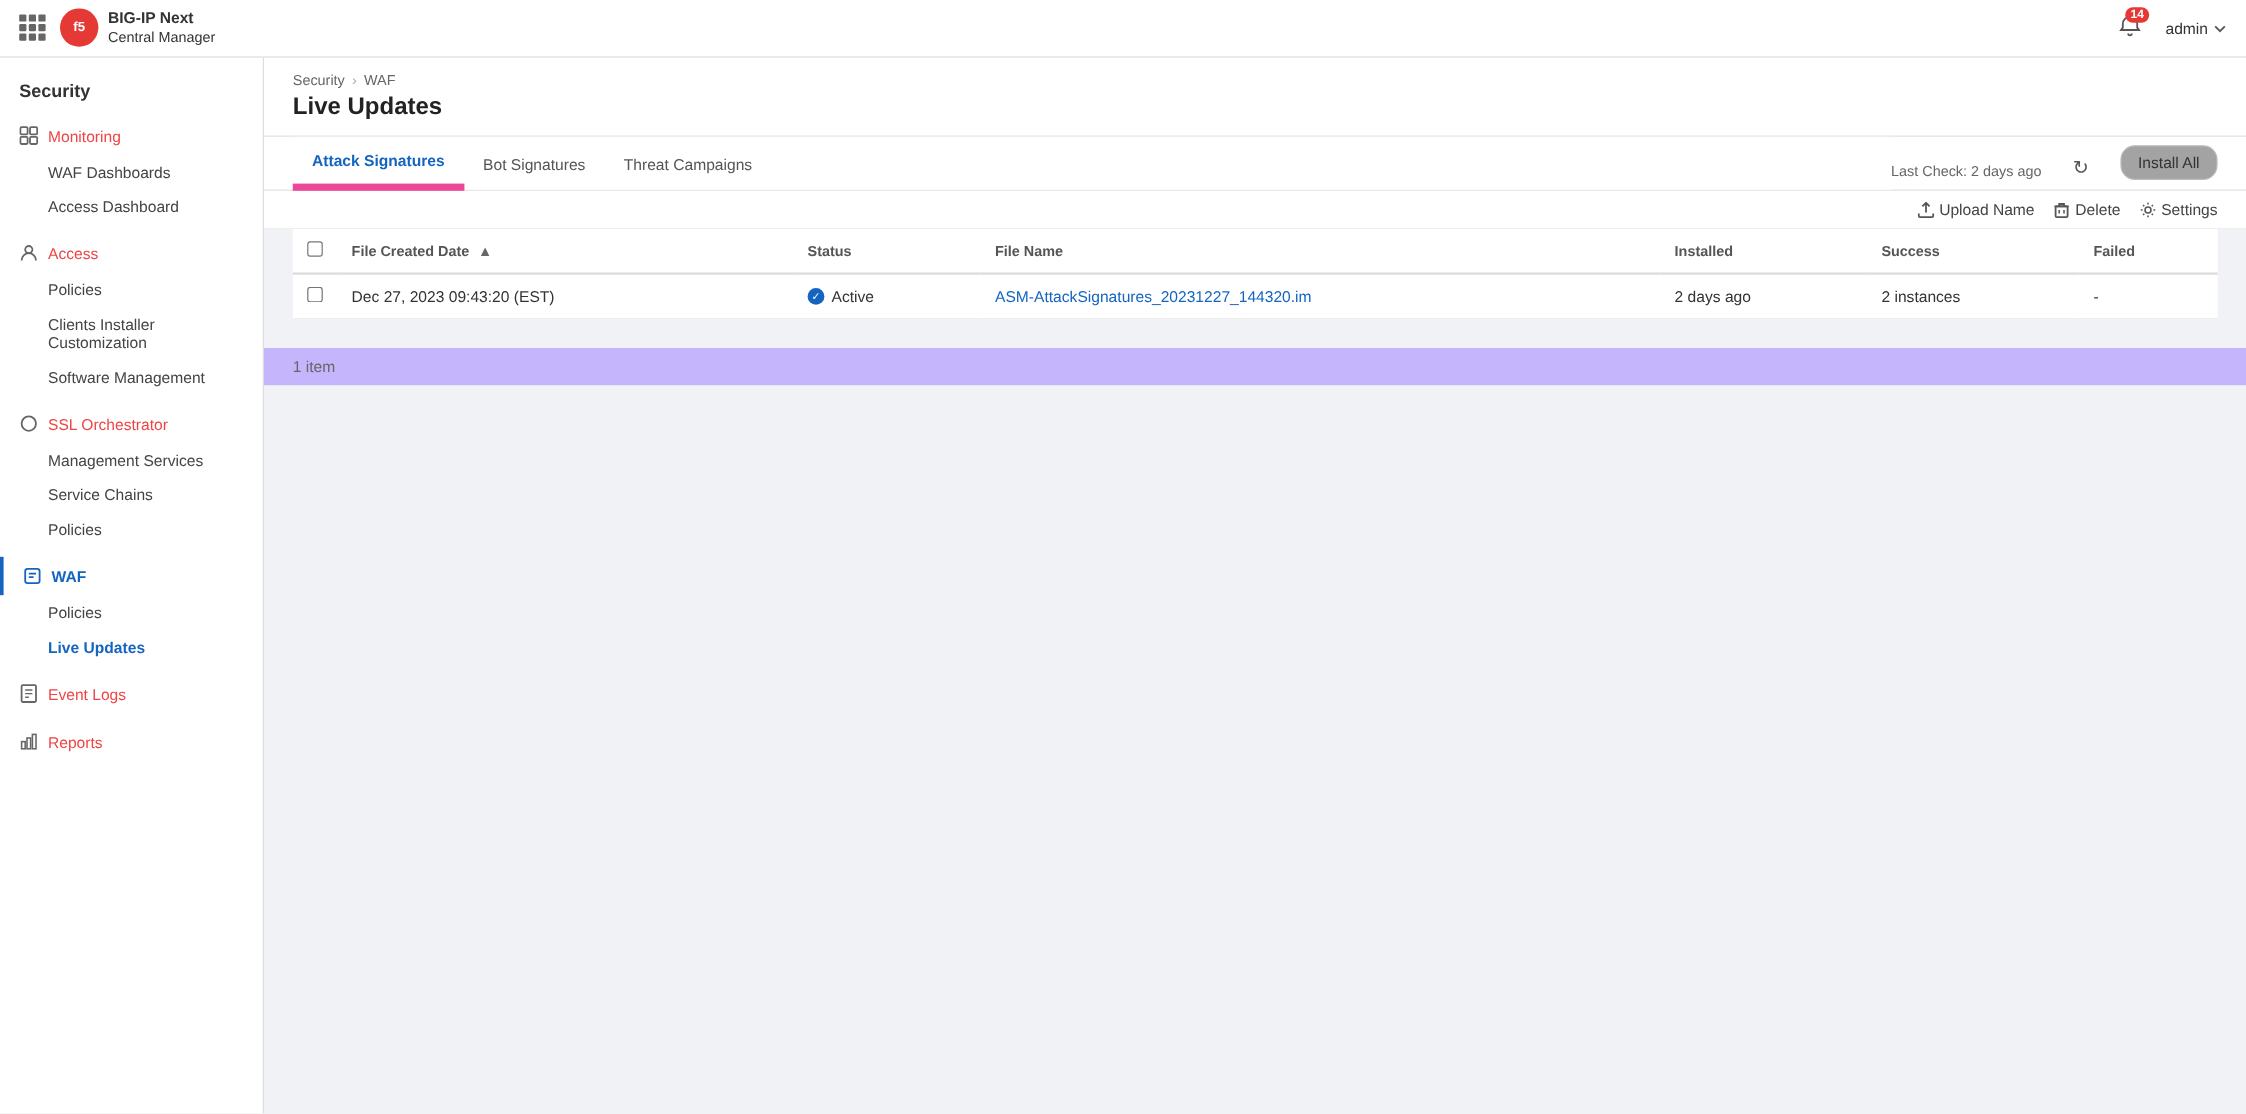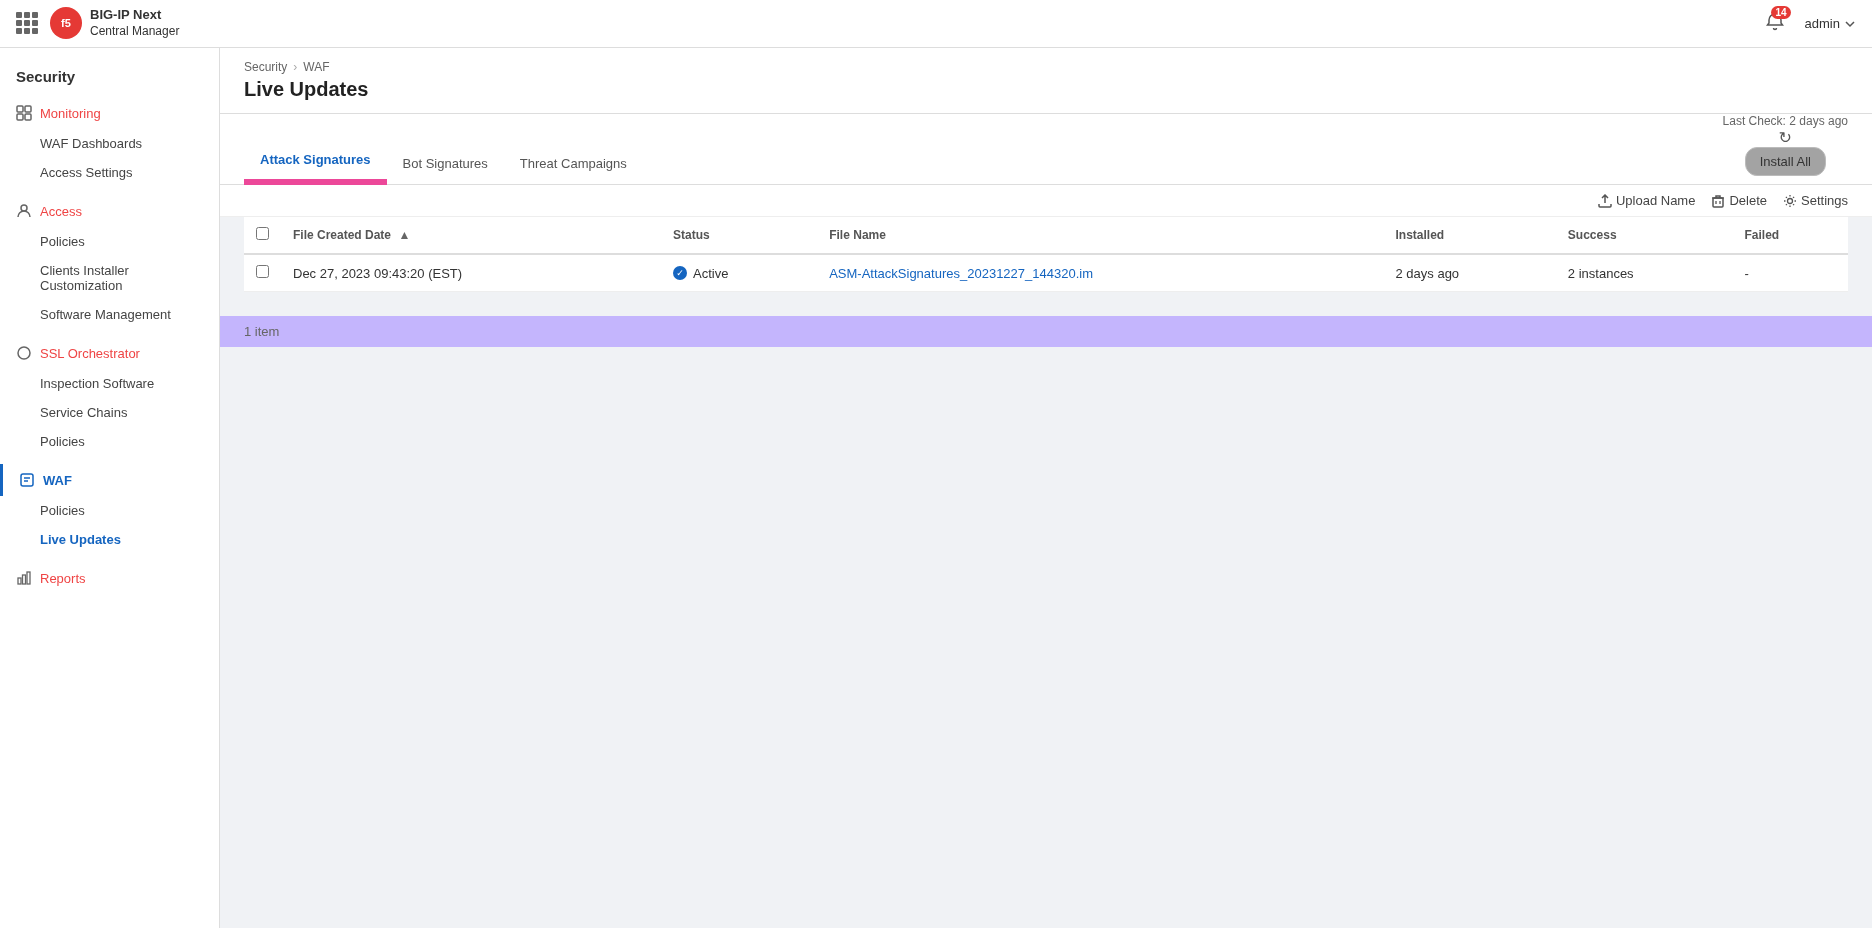--- a/index.html
+++ b/index.html
@@ -228,21 +228,21 @@
           <svg width="16" height="16" viewBox="0 0 16 16">
               <rect x="1" y="1" width="6" height="6" rx="1" fill="none" stroke="#666" stroke-width="1.5"></rect>
               <rect x="9" y="1" width="6" height="6" rx="1" fill="none" stroke="#666" stroke-width="1.5"></rect>
               <rect x="1" y="9" width="6" height="6" rx="1" fill="none" stroke="#666" stroke-width="1.5"></rect>
               <rect x="9" y="9" width="6" height="6" rx="1" fill="none" stroke="#666" stroke-width="1.5"></rect>
             </svg>
         </span>
         <span>Monitoring</span>
       </div>
       <div class="sidebar-item">WAF Dashboards</div>
-      <div class="sidebar-item">Access Settings</div>
+      <div class="sidebar-item">Access Dashboard</div>
     </div>
 
     <div class="sidebar-group">
       <div class="sidebar-group-header">
         <span class="group-icon">
           <svg width="16" height="16" viewBox="0 0 16 16">
               <circle cx="8" cy="5" r="3" fill="none" stroke="#666" stroke-width="1.5"></circle>
               <path d="M2 14c0-3.3 2.7-6 6-6s6 2.7 6 6" fill="none" stroke="#666" stroke-width="1.5"></path>
             </svg>
         </span>
@@ -255,40 +255,53 @@
 
     <div class="sidebar-group">
       <div class="sidebar-group-header">
         <span class="group-icon">
           <svg width="16" height="16" viewBox="0 0 16 16">
               <circle cx="8" cy="8" r="6" fill="none" stroke="#666" stroke-width="1.5"></circle>
             </svg>
         </span>
         <span>SSL Orchestrator</span>
       </div>
-      <div class="sidebar-item">Inspection Software</div>
+      <div class="sidebar-item">Management Services</div>
       <div class="sidebar-item">Service Chains</div>
       <div class="sidebar-item">Policies</div>
     </div>
 
     <div class="sidebar-group">
       <div class="sidebar-group-header waf-active">
         <span class="group-icon">
           <svg width="16" height="16" viewBox="0 0 16 16">
               <rect x="2" y="2" width="12" height="12" rx="2" fill="none" stroke="#1565c0" stroke-width="1.5"></rect>
               <line x1="5" y1="6" x2="11" y2="6" stroke="#1565c0" stroke-width="1.5"></line>
               <line x1="5" y1="9" x2="9" y2="9" stroke="#1565c0" stroke-width="1.5"></line>
             </svg>
         </span>
         <span style="color:#1565c0;font-weight:bold;">WAF</span>
       </div>
       <div class="sidebar-item">Policies</div>
       <div class="sidebar-item active">Live Updates</div>
     </div>
 
+    <div class="sidebar-group">
+      <div class="sidebar-group-header">
+        <span class="group-icon">
+          <svg width="16" height="16" viewBox="0 0 16 16">
+              <rect x="2" y="1" width="12" height="14" rx="1" fill="none" stroke="#666" stroke-width="1.5"></rect>
+              <line x1="5" y1="5" x2="11" y2="5" stroke="#666" stroke-width="1.2"></line>
+              <line x1="5" y1="8" x2="11" y2="8" stroke="#666" stroke-width="1.2"></line>
+              <line x1="5" y1="11" x2="8" y2="11" stroke="#666" stroke-width="1.2"></line>
+            </svg>
+        </span>
+        <span>Event Logs</span>
+      </div>
+    </div>
 
     <div class="sidebar-group">
       <div class="sidebar-group-header">
         <span class="group-icon">
           <svg width="16" height="16" viewBox="0 0 16 16">
               <rect x="2" y="8" width="3" height="6" fill="none" stroke="#666" stroke-width="1.3"></rect>
               <rect x="6.5" y="5" width="3" height="9" fill="none" stroke="#666" stroke-width="1.3"></rect>
               <rect x="11" y="2" width="3" height="12" fill="none" stroke="#666" stroke-width="1.3"></rect>
             </svg>
         </span>
@@ -307,21 +320,21 @@
       </div>
       <div class="page-title">Live Updates</div>
     </div>
 
     <div style="background:#fff; border-bottom:1px solid #ddd; display:flex; justify-content:space-between; align-items:flex-end; padding: 0 24px;">
       <div class="tabs-bar" style="padding:0; border:none; flex:1;">
         <div class="tab active">Attack Signatures</div>
         <div class="tab">Bot Signatures</div>
         <div class="tab">Threat Campaigns</div>
       </div>
-      <div style="display:flex; align-items:center; gap:0; padding-bottom:8px;flex-direction:column;">
+      <div style="display:flex; align-items:flex-end; gap:26px; padding-bottom:8px;">
         <span class="last-check">
           <span>Last Check:</span>
           <span>2 days ago</span>
         </span>
         <button class="btn-refresh" title="Refresh">↻</button>
         <button class="btn-install-all">Install All</button>
       </div>
     </div>
 
     <div class="action-row">

